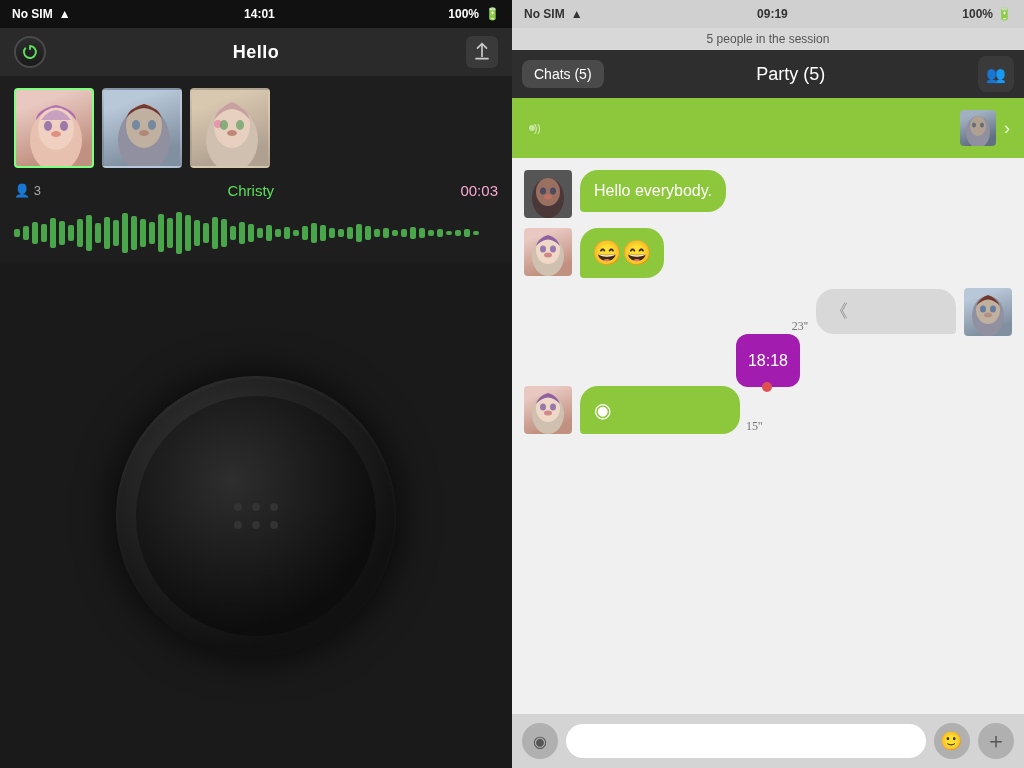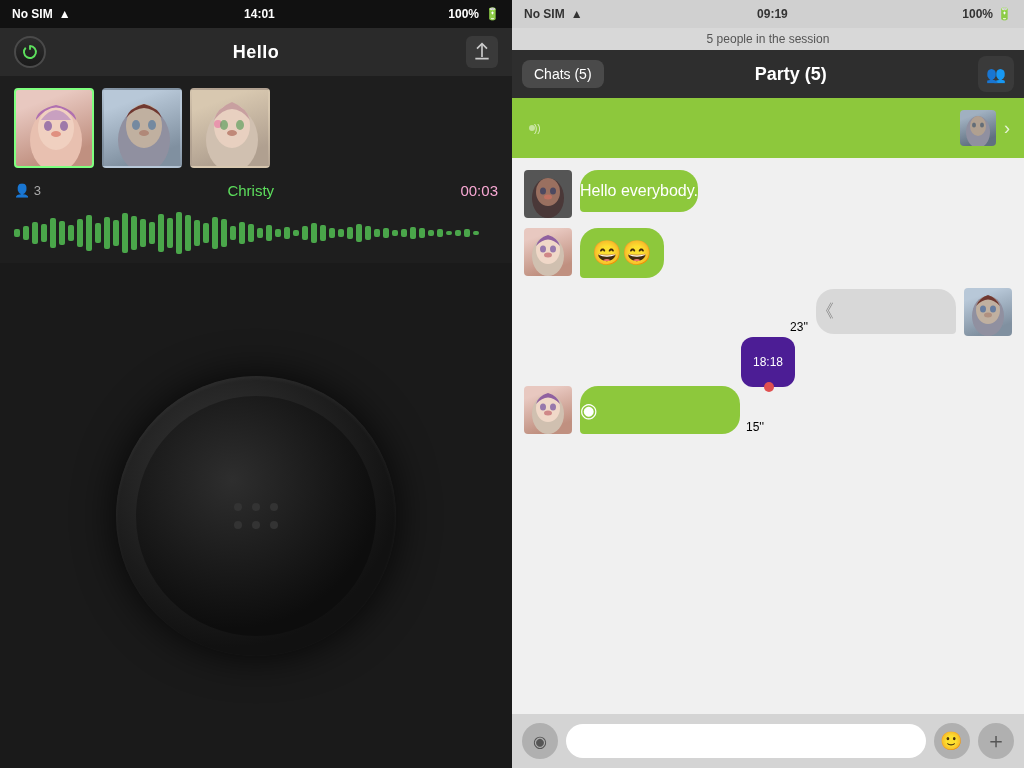--- a/index.html
+++ b/index.html
@@ -180,21 +180,21 @@
       padding: 6px 12px;
       color: #fff;
       font-size: 14px;
       cursor: pointer;
     }
     .party-title-right {
       flex: 1;
       text-align: center;
       color: #fff;
       font-size: 18px;
-      font-weight: 700;
+      font-weight: 400;
     }
     .people-btn {
       width: 36px; height: 36px;
       background: #3a3a3a;
       border-radius: 8px;
       display: flex; align-items: center; justify-content: center;
       cursor: pointer;
       color: #ccc;
       font-size: 16px;
     }
@@ -243,50 +243,50 @@
       flex-direction: row-reverse;
     }
     .msg-avatar {
       width: 48px; height: 48px;
       border-radius: 4px;
       background: #888;
       flex-shrink: 0;
     }
     .bubble {
       max-width: 280px;
-      padding: 10px 0;
+      padding: 10px 14px;
       border-radius: 18px;
       font-size: 16px;
       line-height: 1.4;
     }
     .bubble.green {
       background: #8dc83c;
       color: #fff;
       border-bottom-left-radius: 4px;
     }
     .bubble.gray {
       background: #d8d8d8;
       color: #555;
       border-bottom-right-radius: 4px;
       display: flex;
       align-items: center;
       gap: 8px;
     }
-    .msg-time { color: #000000; font-size: 12px; align-self: flex-end; }
+    .msg-time { color: #737373; font-size: 12px; align-self: flex-end; font-family: Liberation Serif, serif; }
 
     .timestamp-badge {
       text-align: center;
       margin: 6px 0;
     }
     .timestamp-badge span {
-      background: #4c1d95;
+      background: #a21caf;
       color: #fff;
       border-radius: 12px;
       padding: 18px 12px;
-      font-size: 12px;
+      font-size: 16px;
     }
 
     .recording-dot {
       width: 10px; height: 10px;
       border-radius: 50%;
       background: #e05050;
       display: inline-block;
       margin-left: 4px;
     }
 

